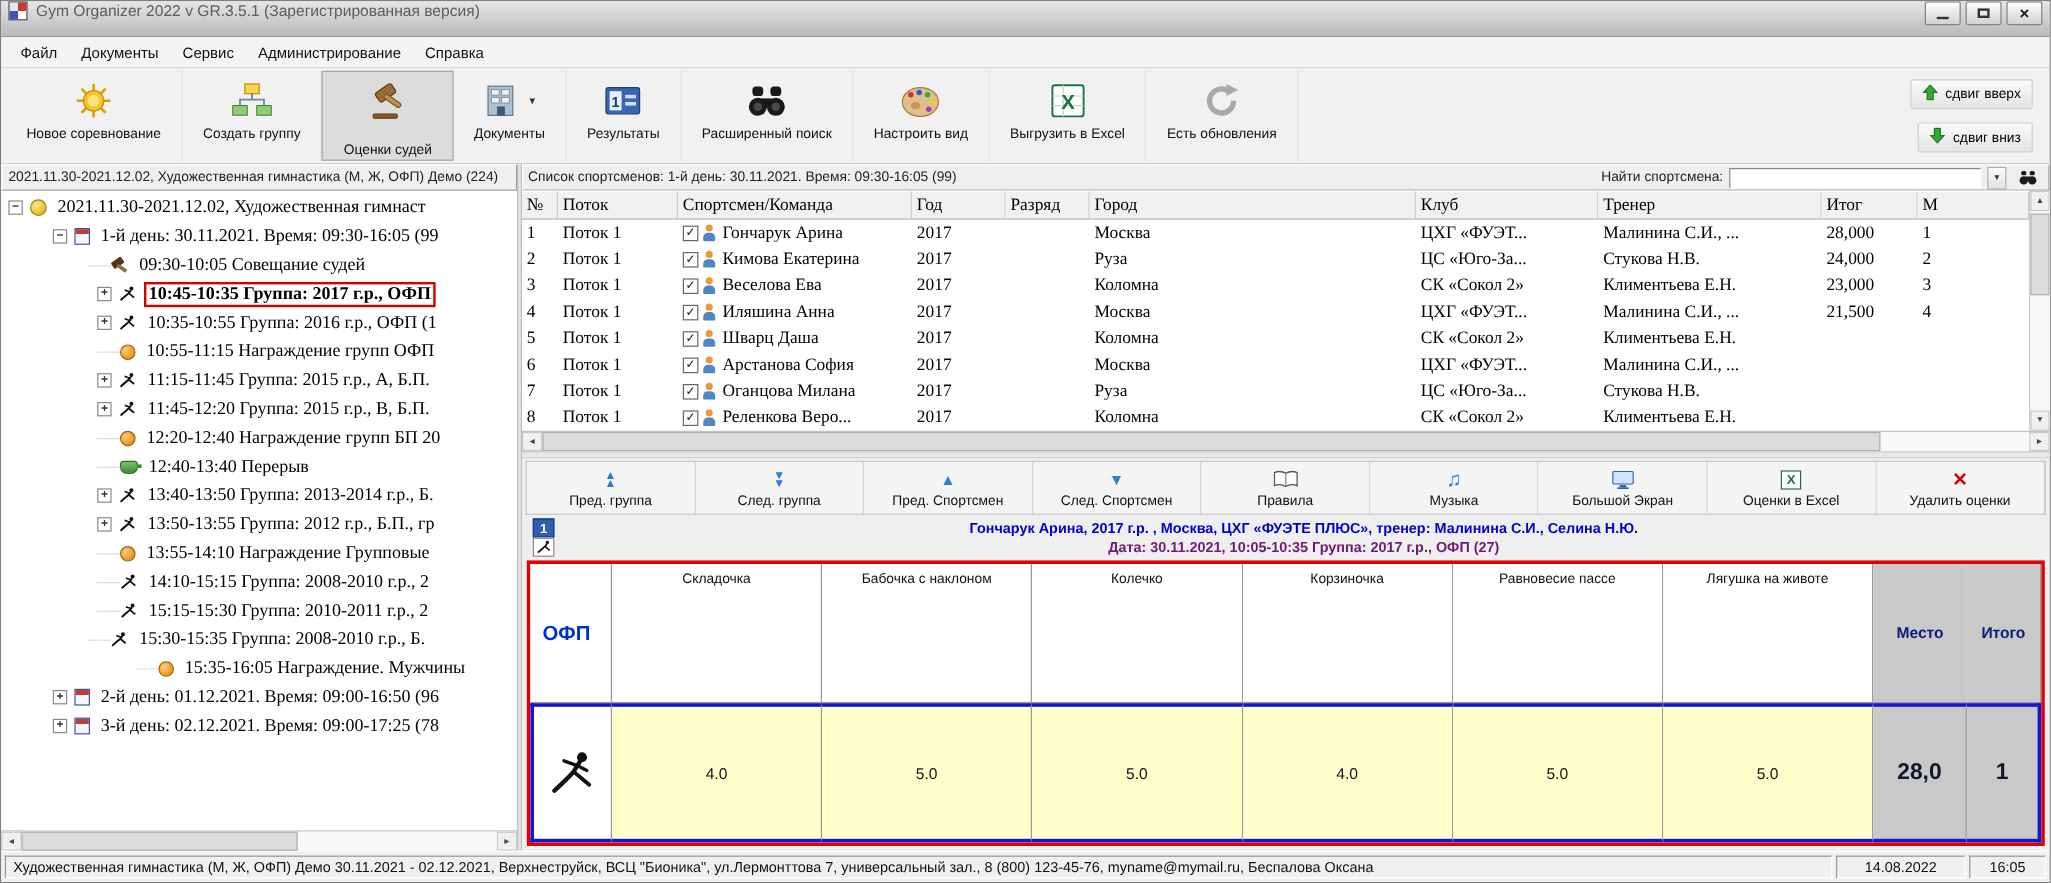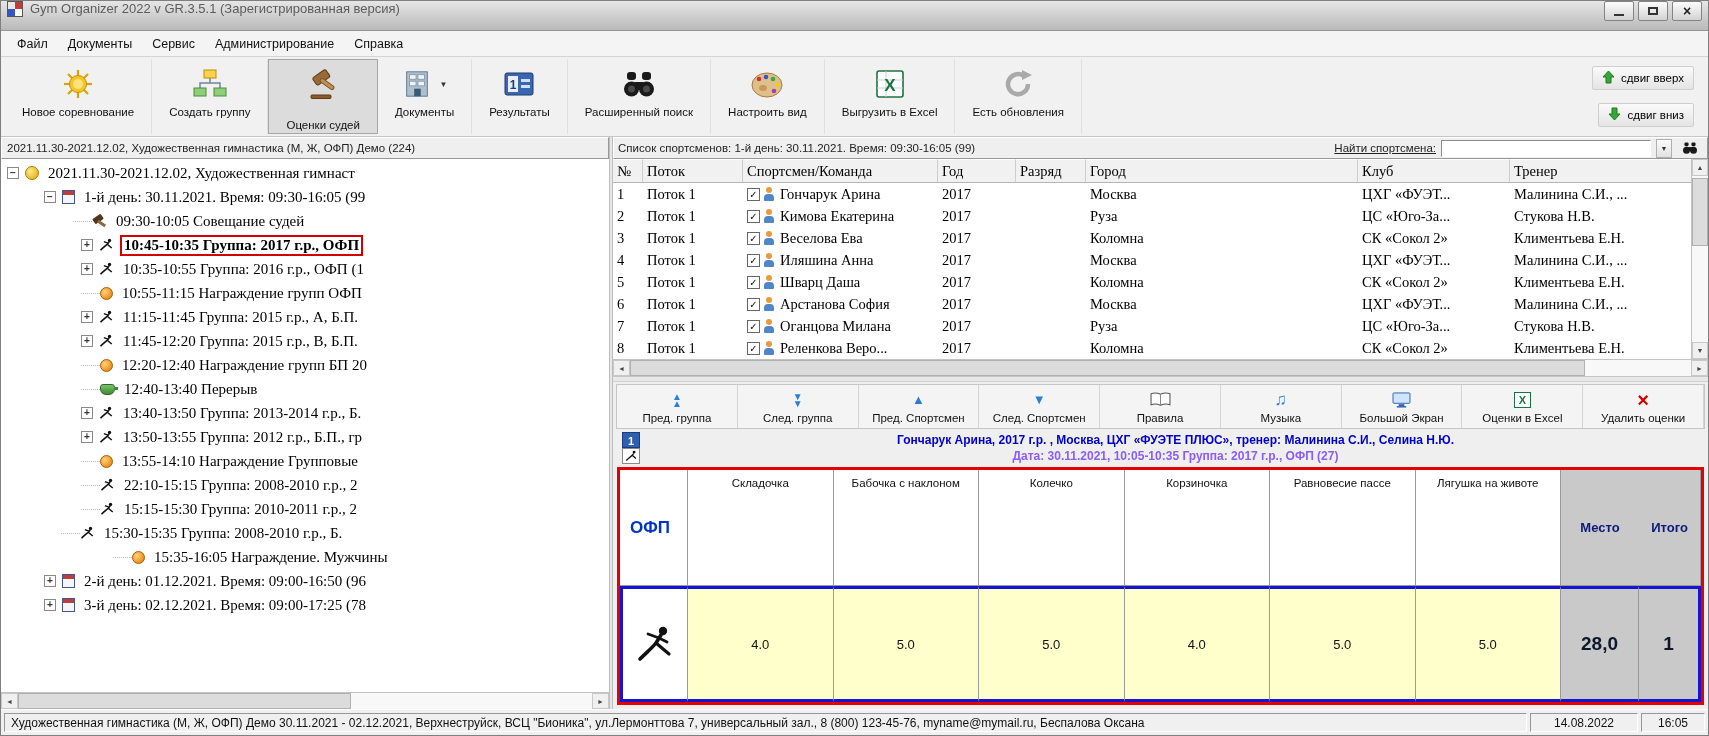--- a/index.html
+++ b/index.html
@@ -31,21 +31,21 @@
   .tb-btn .tlabel{font-size:11.5px;color:#111;white-space:nowrap;margin-top:2px;}
   .tb-btn.pressed{background:#dcdcdc;border:1px solid #a6a6a6;justify-content:space-between;}
   .dd{font-size:8px;color:#333;}
   .tb-right{margin-left:auto;display:flex;flex-direction:column;justify-content:space-between;
     align-items:flex-end;padding:7px 10px;}
   .shift-btn{display:flex;align-items:center;gap:6px;font-size:11.5px;padding:3px 9px;
     background:linear-gradient(#fafafa,#e4e4e4);border:1px solid #cfcfcf;border-radius:2px;}
   
   .main{flex:1;display:flex;min-height:0;}
   .v-splitter{width:4px;flex:none;background:#e6e6e6;border-left:1px solid #bdbdbd;border-right:1px solid #bdbdbd;}
-  .left-panel{width:608px;flex:none;display:flex;flex-direction:column;background:#fff;min-height:0;}
+  .left-panel{width:430px;flex:none;display:flex;flex-direction:column;background:#fff;min-height:0;}
   .panel-header{height:22px;flex:none;background:#efefef;border:1px solid;border-color:#ffffff #979797 #979797 #ffffff;
     font-size:11.5px;display:flex;align-items:center;padding:0 5px;color:#222;white-space:nowrap;overflow:hidden;}
   .tree{flex:1;overflow:hidden;padding-top:2px;font-family:"Liberation Serif",serif;font-size:15px;background:#fff;}
   .tree-row{height:24px;display:flex;align-items:center;white-space:nowrap;overflow:hidden;}
   .expander{width:12px;height:12px;flex:none;border:1px solid #898989;background:#fff;color:#333;
     font:bold 10px/10px "Liberation Sans",sans-serif;text-align:center;margin-right:6px;}
   .expander-space{width:19px;flex:none;border-bottom:1px dotted #bdbdbd;height:1px;margin-right:0;
     margin-top:0;align-self:center;margin-right:0;}
   .tico{margin-right:6px;flex:none;display:inline-flex;align-items:center;justify-content:center;}
   .tree-label{padding:1px 3px;color:#000;}
@@ -69,21 +69,21 @@
   .scroll-btn{width:17px;height:100%;background:#f0f0f0;border:1px solid #c8c8c8;display:flex;
     align-items:center;justify-content:center;font-size:7px;color:#444;}
   .scroll-track{flex:1;position:relative;background:#f8f8f8;}
   .scroll-thumb{position:absolute;top:0;left:0;height:100%;background:#dcdcdc;border:1px solid #b0b0b0;}
   
   .right-panel{flex:1;display:flex;flex-direction:column;min-width:0;min-height:0;background:#ececec;}
   .list-header{height:22px;flex:none;background:#efefef;border:1px solid;
     border-color:#ffffff #979797 #979797 #ffffff;display:flex;align-items:center;font-size:11.5px;
     color:#222;padding:0 4px;gap:5px;}
   .lh-text{flex:1;white-space:nowrap;overflow:hidden;}
-  .find-label{white-space:nowrap;text-decoration:underline;}
+  .find-label{white-space:nowrap;}
   .find-input{width:210px;height:17px;border:1px solid;border-color:#8a8a8a #fff #fff #8a8a8a;
     background:#fff;font-size:12px;padding:0 3px;outline:none;}
   .dd-btn{width:16px;height:19px;border:1px solid #b0b0b0;background:linear-gradient(#fbfbfb,#e2e2e2);
     display:flex;align-items:center;justify-content:center;font-size:7px;color:#333;}
   .binoc{width:26px;height:19px;display:flex;align-items:center;justify-content:center;}
   .athletes-wrap{flex:none;display:flex;background:#fff;}
   .agrid{flex:1;display:grid;min-width:0;
     grid-template-columns:30px 100px 195px 78px 70px 272px 152px 186px 80px 1fr;
     grid-template-rows:24px repeat(8,22px);
     font-family:"Liberation Serif",serif;font-size:14.5px;background:#fff;}
@@ -113,21 +113,21 @@
   .xls-mini{background:#fff;border:1.5px solid #1e7145;color:#1e7145;font-weight:bold;font-size:11px;
     padding:0 4px;line-height:14px;}
   .del{font-size:20px;font-weight:bold;color:#d40000;line-height:14px;}
   .bp-info{flex:none;display:flex;align-items:center;padding:3px 6px;gap:10px;}
   .info-icon{width:20px;flex:none;display:flex;flex-direction:column;}
   .ii-num{width:18px;height:16px;background:#2f5fb3;color:#fff;font:bold 11px/16px "Liberation Sans",sans-serif;
     text-align:center;border:1px solid #1d3c77;}
   .ii-fig{width:18px;height:16px;background:#fff;border:1px solid #888;display:flex;align-items:center;justify-content:center;}
   .info-lines{flex:1;text-align:center;font-size:12px;font-weight:bold;line-height:16px;}
   .l1{color:#0000cc;}
-  .l2{color:#8b5cf6;}
+  .l2{color:#701a75;}
   .score-outer{flex:1;margin:0 1px;border:3px solid #e40000;background:#fff;display:flex;min-height:0;}
   .score-grid{flex:1;display:grid;grid-template-columns:68px repeat(6,1fr) 78px 62px;grid-template-rows:1fr 1fr;}
   .sh-cell{border-right:1px solid #9a9a9a;border-bottom:1px solid #9a9a9a;font-size:11.5px;color:#111;
     display:flex;justify-content:center;align-items:flex-start;padding-top:7px;background:#fff;text-align:center;}
   .sh-first{align-items:center;justify-content:flex-start;padding:0 0 0 10px;font-weight:bold;color:#0033cc;font-size:17px;}
   .sh-total,.sh-place{background:#c9c9c9;font-weight:bold;color:#0a1a7a;font-size:13px;align-items:center;padding-top:0;}
   .sh-place{border-right:none;}
   .sv{display:flex;align-items:center;justify-content:center;background:#ffffcc;font-size:13px;color:#111;
     border-right:1px solid #9a9a9a;border-top:3px solid #1515cf;border-bottom:3px solid #1515cf;}
   .sv-first{background:#fff;border-left:3px solid #1515cf;}
@@ -417,35 +417,35 @@
           <div class="tree-row" style="padding-left: 80px;">
             <span class="expander-space"></span>
             <span class="tico">
               <svg width="15" height="14" viewBox="0 0 20 18">
                 <circle cx="14" cy="3" r="2.2" fill="#111"></circle>
                 <path d="M2 16 C6 12 9 10 11 8 L13.5 5" stroke="#111" stroke-width="2.2" fill="none"></path>
                 <path d="M11 8 L17 13" stroke="#111" stroke-width="2"></path>
                 <path d="M12 6.5 L6.5 4.5" stroke="#111" stroke-width="1.8"></path>
               </svg>
             </span>
-            <span class="tree-label">22:10-15:15 Группа: 2008-2010 г.р., 2</span>
+            <span class="tree-label">14:10-15:15 Группа: 2008-2010 г.р., 2</span>
           </div>
           <div class="tree-row" style="padding-left: 80px;">
             <span class="expander-space"></span>
             <span class="tico">
               <svg width="15" height="14" viewBox="0 0 20 18">
                 <circle cx="14" cy="3" r="2.2" fill="#111"></circle>
                 <path d="M2 16 C6 12 9 10 11 8 L13.5 5" stroke="#111" stroke-width="2.2" fill="none"></path>
                 <path d="M11 8 L17 13" stroke="#111" stroke-width="2"></path>
                 <path d="M12 6.5 L6.5 4.5" stroke="#111" stroke-width="1.8"></path>
               </svg>
             </span>
             <span class="tree-label">15:15-15:30 Группа: 2010-2011 г.р., 2</span>
           </div>
-          <div class="tree-row" style="padding-left: 60px;">
+          <div class="tree-row" style="padding-left: 60px; margin-left: 12px;">
             <span class="expander-space"></span>
             <span class="tico">
               <svg width="15" height="14" viewBox="0 0 20 18">
                 <circle cx="14" cy="3" r="2.2" fill="#111"></circle>
                 <path d="M2 16 C6 12 9 10 11 8 L13.5 5" stroke="#111" stroke-width="2.2" fill="none"></path>
                 <path d="M11 8 L17 13" stroke="#111" stroke-width="2"></path>
                 <path d="M12 6.5 L6.5 4.5" stroke="#111" stroke-width="1.8"></path>
               </svg>
             </span>
             <span class="tree-label">15:30-15:35 Группа: 2008-2010 г.р., Б.</span>

